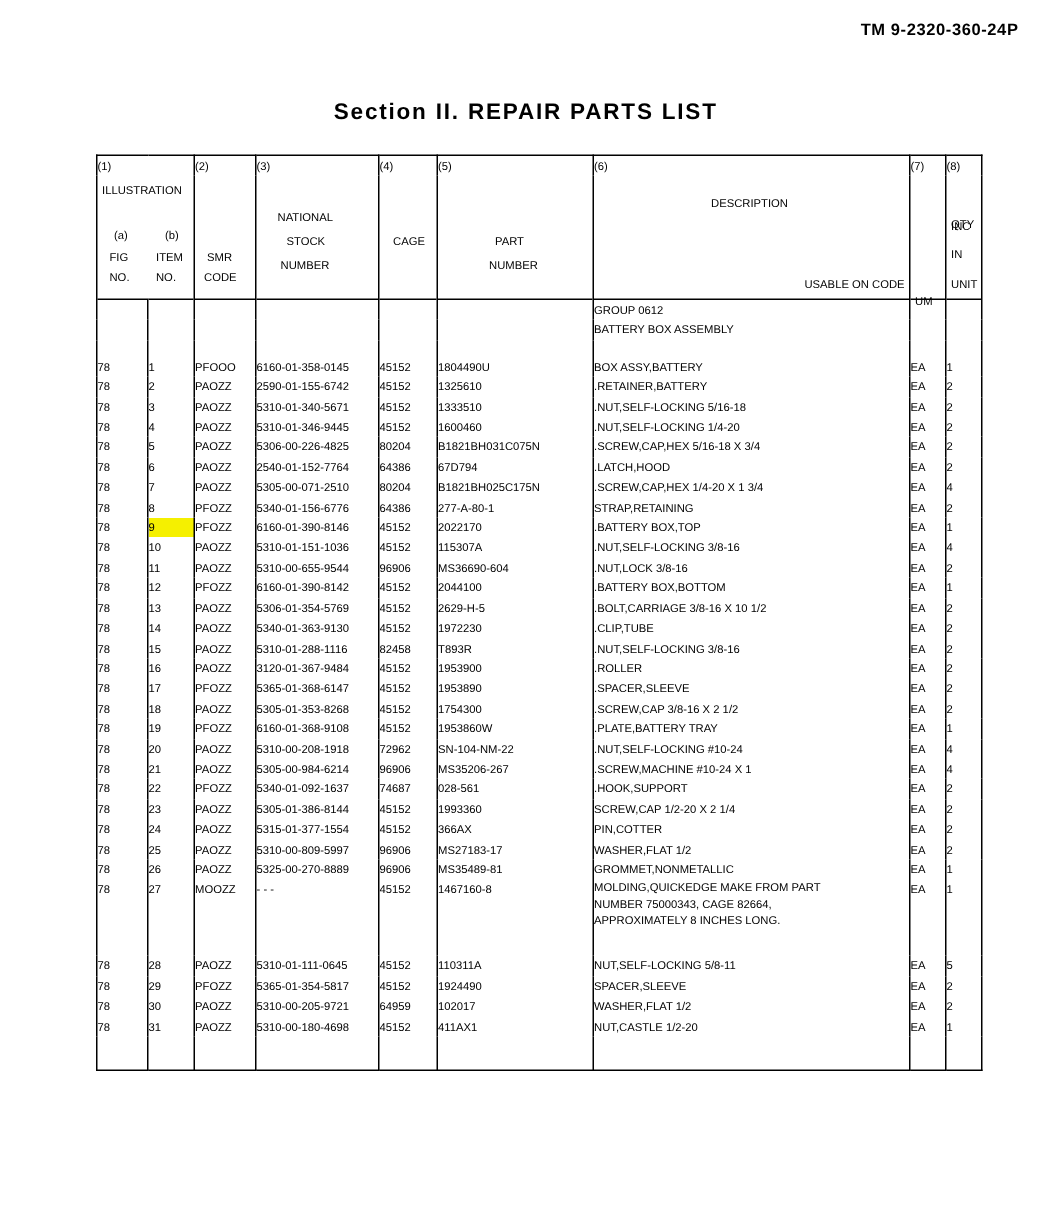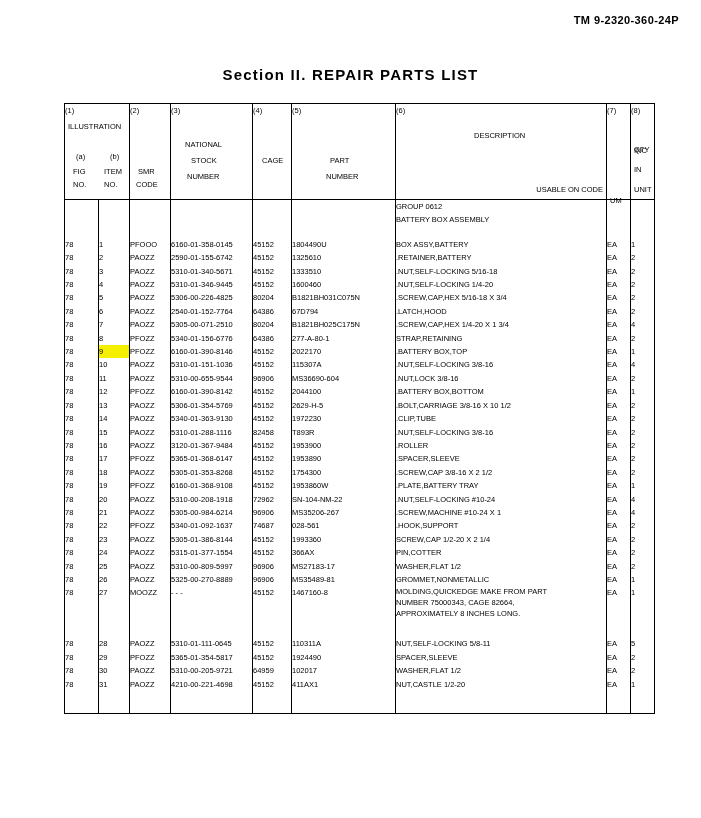--- a/index.html
+++ b/index.html
@@ -563,21 +563,21 @@
           <td class="pad-l4">64959</td>
           <td class="pad-l4">102017</td>
           <td class="pad-l4">WASHER,FLAT  1/2</td>
           <td class="pad-l3">EA</td>
           <td class="center">2</td>
         </tr>
         <tr class="body-row">
           <td class="center">78</td>
           <td class="center">31</td>
           <td class="pad-l4">PAOZZ</td>
-          <td class="pad-l4">4210-00-221-4698</td>
+          <td class="pad-l4">5310-00-180-4698</td>
           <td class="pad-l4">45152</td>
           <td class="pad-l4">411AX1</td>
           <td class="pad-l4">NUT,CASTLE 1/2-20</td>
           <td class="pad-l3">EA</td>
           <td class="center">1</td>
         </tr>
         <tr>
           <td style="height: 22px; border-bottom: 1px solid rgb(0, 0, 0);"></td>
           <td style="height: 22px; border-bottom: 1px solid rgb(0, 0, 0);"></td>
           <td style="height: 22px; border-bottom: 1px solid rgb(0, 0, 0);"></td>

